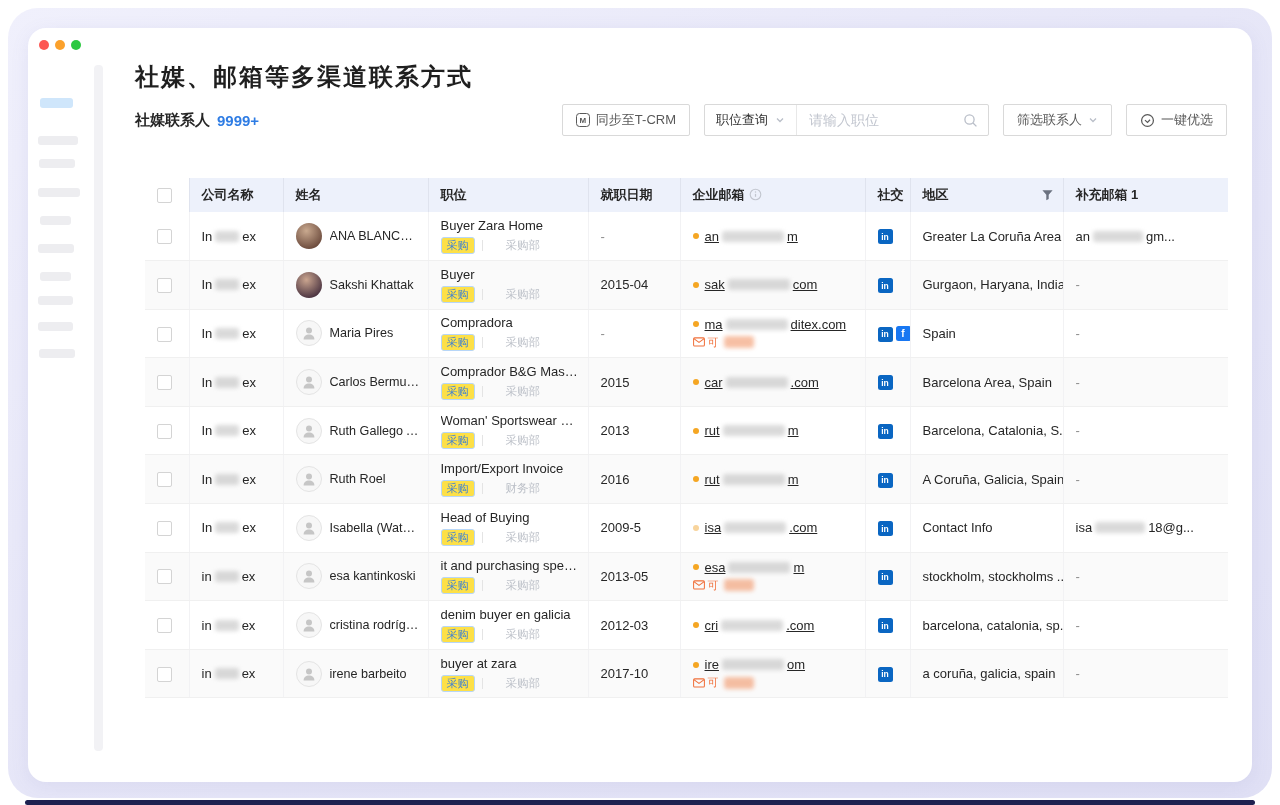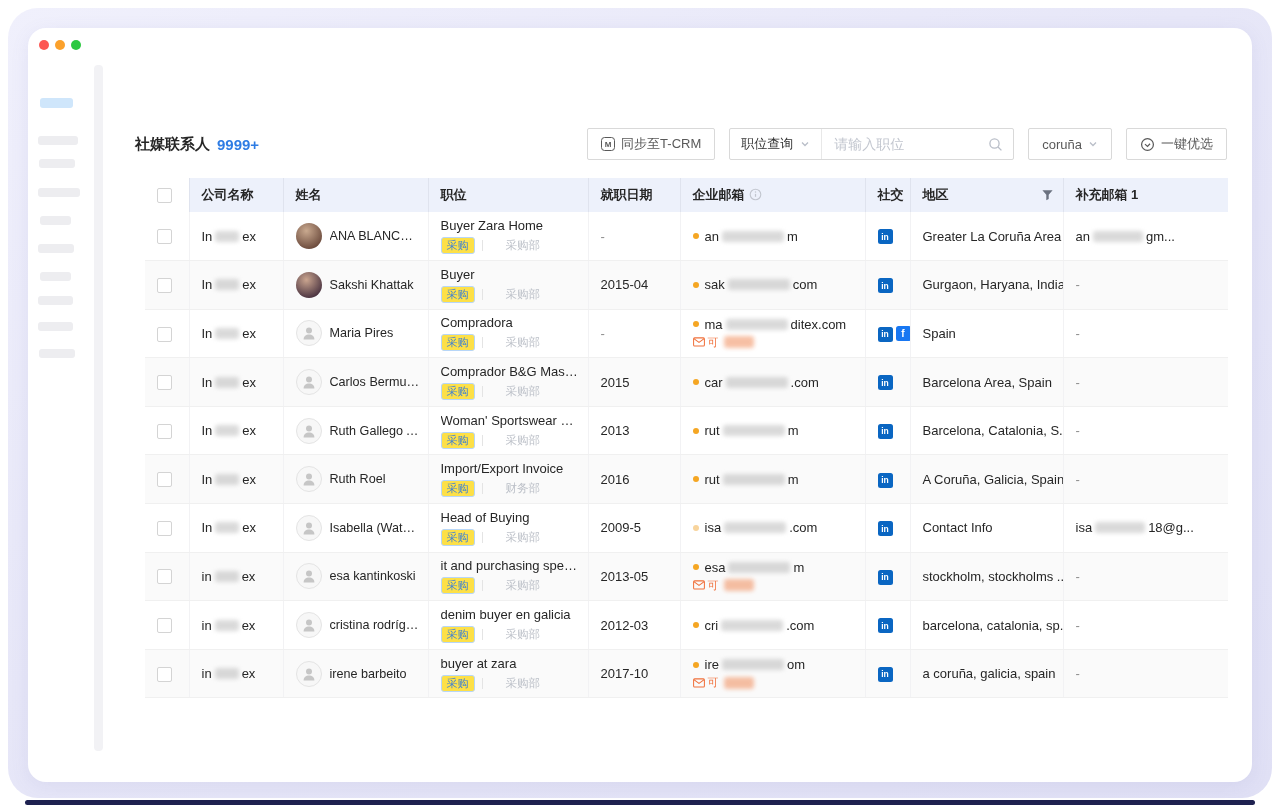--- a/index.html
+++ b/index.html
@@ -24,21 +24,21 @@
     background:#ffffff; border-radius:18px;
     box-shadow:0 4px 18px rgba(110,110,180,0.10);
   }
   .dot { position:absolute; top:12px; width:10px; height:10px; border-radius:50%; }
   
   .sbar { position:absolute; height:9px; border-radius:3px; background:#ededf0; }
   .sbar.blue { background:#cfe6fb; height:10px; }
   .side-divider { position:absolute; left:66px; top:37px; width:9px; height:686px; background:#f2f2f5; border-radius:4px; }
   
   .page-title { position:absolute; left:107px; top:33px; font-size:24px; font-weight:700; color:#1f1f1f; letter-spacing:2px; }
-  .toolbar { position:absolute; left:107px; top:100px; width:1092px; height:32px; display:flex; align-items:center; }
+  .toolbar { position:absolute; left:107px; top:76px; width:1092px; height:32px; display:flex; align-items:center; }
   .list-label { font-size:15px; font-weight:700; color:#262626; }
   .list-count { font-size:15px; font-weight:600; margin-left:7px; }
   .btn {
     height:32px; border:1px solid #d9d9d9; border-radius:2px; background:#fff;
     color:#595959; font-size:13px; display:flex; align-items:center; gap:6px;
     padding:0 13px; cursor:pointer; white-space:nowrap;
   }
   .btn.first { margin-left:auto; }
   .btn + .btn, .btn + .group, .group + .btn { margin-left:14px; }
   .group { height:32px; border:1px solid #d9d9d9; border-radius:2px; background:#fff; display:flex; align-items:center; }
@@ -69,21 +69,21 @@
   .blur.orange { background:#f08c5a; opacity:.55; height:12px; margin-left:2px; }
   .namecell { display:flex; align-items:center; gap:8px; }
   .nm { font-size:12.6px; overflow:hidden; text-overflow:ellipsis; }
   .av { width:26px; height:26px; border-radius:50%; flex:0 0 auto; }
   .av.generic { background:#f7f7f7; border:1px solid #e4e4e4; display:flex; align-items:center; justify-content:center; }
   .pos1 { font-size:13px; color:#262626; line-height:16px; margin-bottom:3px; overflow:hidden; text-overflow:ellipsis; }
   .tagrow { display:flex; align-items:center; }
   .tag { font-size:11px; color:#3d7fd6; background:#fde047; border:1px solid #b7d6f8; border-radius:3px; padding:0px 5px; line-height:15px; }
   .vsep { width:1px; height:11px; background:#e4e4e4; margin:0 7px; }
   .dept { font-size:11.5px; color:#bcc0c8;margin-left:16px; }
-  .em { display:flex; align-items:center; gap:6px; }
+  .em { display:flex; align-items:center; gap:6px;text-decoration:underline; }
   .dot-m { width:6px; height:6px; border-radius:50%; flex:0 0 auto; }
   .deliv { display:flex; align-items:center; gap:3px; margin-top:3px; font-size:11px; }
   .sic { display:inline-flex; width:15px; height:15px; border-radius:2.5px; color:#fff; font-weight:700; align-items:center; justify-content:center; margin-right:3px; cursor:pointer; }
   .sic.li { font-size:8.5px; }
   .sic.fb { font-size:10px; }
   .dash { color:#8c8c8c; }
   .th-ico { position:absolute; right:9px; top:50%; transform:translateY(-50%); }
   .info-ico { vertical-align:-2px; margin-left:4px; }
 </style>
 </head>
@@ -104,20 +104,21 @@
     <div class="sbar" style="left:10px;top:160px;width:42px"></div>
     <div class="sbar" style="left:12px;top:188px;width:31px"></div>
     <div class="sbar" style="left:10px;top:216px;width:36px"></div>
     <div class="sbar" style="left:12px;top:244px;width:31px"></div>
     <div class="sbar" style="left:10px;top:268px;width:35px"></div>
     <div class="sbar" style="left:10px;top:294px;width:35px"></div>
     <div class="sbar" style="left:11px;top:321px;width:36px"></div>
   </div>
   <div class="side-divider"></div>
 
+  <h1 class="page-title">社媒、邮箱等多渠道联系方式</h1>
 
   <div class="toolbar">
     <span class="list-label">社媒联系人</span>
     <span class="list-count" style="color:#2e7ce4">9999+</span>
 
     <button class="btn first">
       <span class="sync-badge">M</span>
       <span>同步至T-CRM</span>
     </button>
 
@@ -129,21 +130,21 @@
           </svg>
       </span>
       <input type="text" placeholder="请输入职位" style="">
       <svg width="15" height="15" viewBox="0 0 15 15" style="margin-right:10px">
           <circle cx="6.5" cy="6.5" r="4.6" fill="none" stroke="#b9bec8" stroke-width="1.3"></circle>
           <path d="M10 10 L13.4 13.4" stroke="#b9bec8" stroke-width="1.3"></path>
         </svg>
     </div>
 
     <button class="btn">
-      <span>coruña</span>
+      <span>筛选联系人</span>
       <svg class="chev" viewBox="0 0 10 10">
           <path d="M2 3.5 L5 6.5 L8 3.5" fill="none" stroke="#b9bec8" stroke-width="1.3"></path>
         </svg>
     </button>
 
     <button class="btn">
       <svg width="15" height="15" viewBox="0 0 16 16">
           <circle cx="8" cy="8" r="6.3" fill="none" stroke="#595959" stroke-width="1.3"></circle>
           <path d="M5.3 7.6 L8 10 L10.7 7.2" fill="none" stroke="#595959" stroke-width="1.3"></path>
         </svg>

